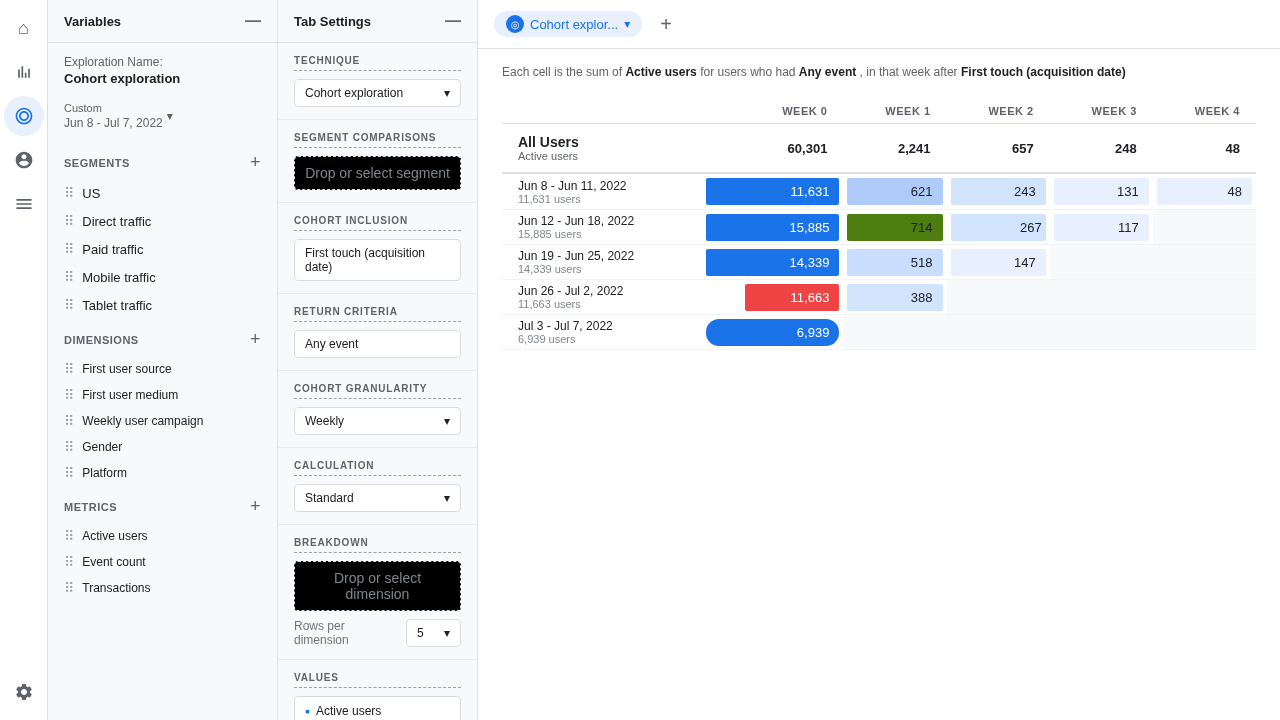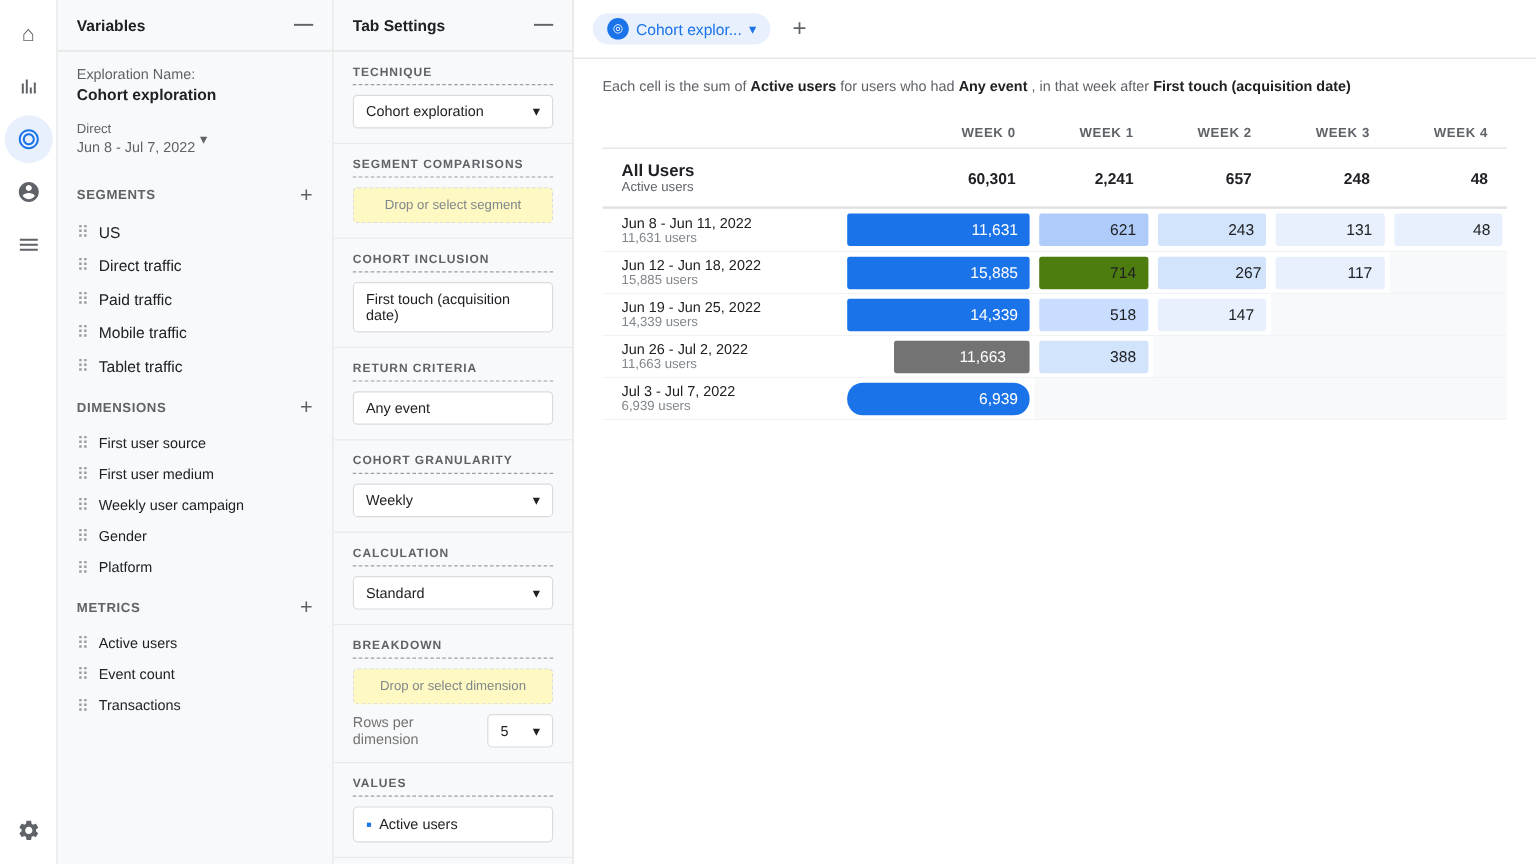--- a/index.html
+++ b/index.html
@@ -163,23 +163,23 @@
       display: flex;
       align-items: center;
       justify-content: space-between;
       cursor: pointer;
     }
 
     .drop-zone {
       border: 1px dashed #dadce0;
       border-radius: 4px;
       padding: 8px 10px;
-      font-size: 11px;
+      font-size: 14px;
       color: #80868b;
-      background: #fef9c3;
+      background: #000000;
       text-align: center;
       cursor: pointer;
     }
 
     .filled-field {
       border: 1px solid #dadce0;
       border-radius: 4px;
       padding: 6px 10px;
       font-size: 12px;
       color: #202124;
@@ -334,21 +334,21 @@
     <span class="minimize-btn">—</span>
   </div>
 
   <div class="exploration-name">
     <span>Exploration Name:</span>
     <strong>Cohort exploration</strong>
   </div>
 
   <div class="date-range">
     <div>
-      <span class="custom-label">Direct</span>
+      <span class="custom-label">Custom</span>
       <span>Jun 8 - Jul 7, 2022</span>
     </div>
     <span class="date-arrow">▾</span>
   </div>
 
   <div class="section-header">
     <span>SEGMENTS</span>
     <span class="add-btn">+</span>
   </div>
 
@@ -599,21 +599,21 @@
             <td style="background:#f8f9fa;"></td>
             <td style="background:#f8f9fa;"></td>
           </tr>
 
           <tr class="cohort-row">
             <td>
               <div class="row-label">Jun 26 - Jul 2, 2022</div>
               <div class="row-sublabel">11,663 users</div>
             </td>
             <td style="padding:0 4px;">
-              <div style="background:#737373; color:#fff; text-align:right; padding:6px 20px; border-radius:2px; font-size:13px;margin-left:39px;">11,663</div>
+              <div style="background:#ef4444; color:#fff; text-align:right; padding:6px 10px; border-radius:2px; font-size:13px;margin-left:39px;">11,663</div>
             </td>
             <td style="padding:0 4px;">
               <div style="background:#d2e3fc; text-align:right; padding:6px 10px; border-radius:2px; font-size:13px;">388</div>
             </td>
             <td style="background:#f8f9fa;"></td>
             <td style="background:#f8f9fa;"></td>
             <td style="background:#f8f9fa;"></td>
           </tr>
 
           <tr class="cohort-row">

